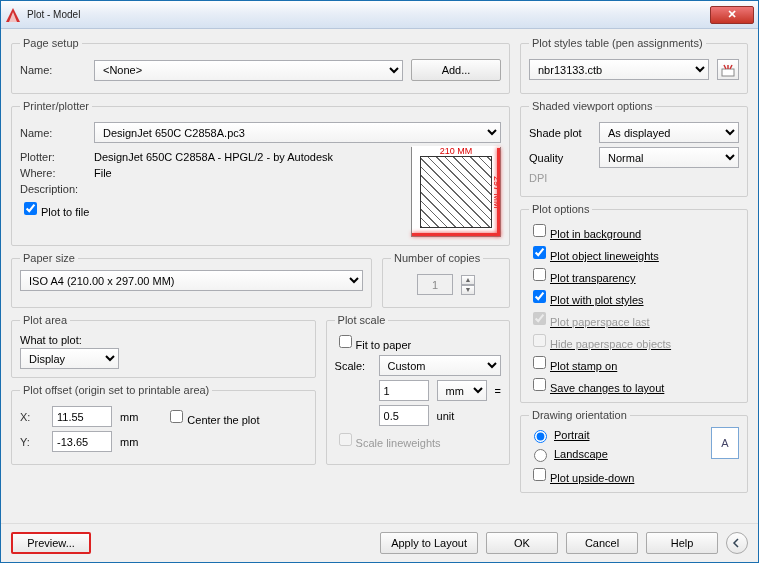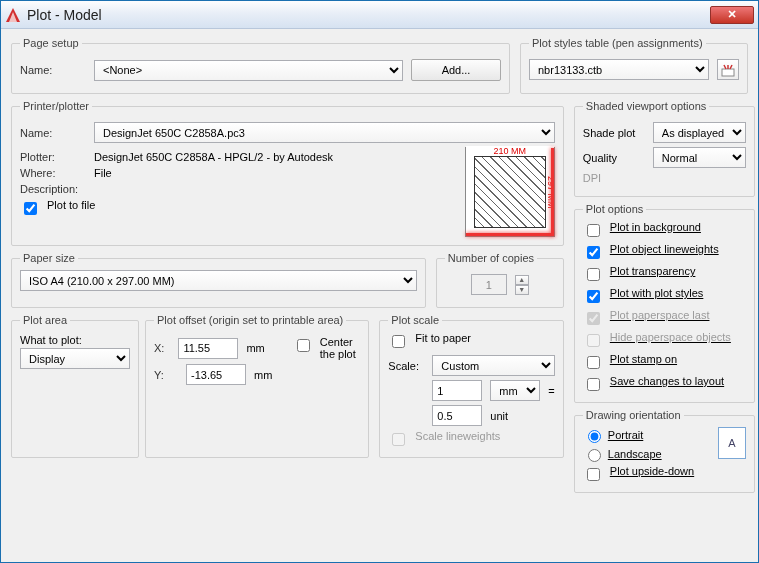--- a/index.html
+++ b/index.html
@@ -1,32 +1,32 @@
 <!DOCTYPE html>
 <html><head>
 <meta charset="utf-8">
 <style>
 * { box-sizing: border-box; font-family: "Segoe UI", Tahoma, sans-serif; font-size: 11px; }
 body { margin: 0; background: #fff; }
 .window { width: 759px; height: 563px; border: 1px solid #1a6fb0; background: #f0f0f0; position: relative; }
 .titlebar { height: 28px; background: linear-gradient(#fdfdfe, #e8eef7 45%, #d6e2f1); display: flex; align-items: center; padding: 0 4px; border-bottom: 1px solid #b8c7db; }
 .titlebar .app-icon { width: 16px; height: 16px; margin-right: 6px; }
-.titlebar .title { flex: 1; color: #222; font-size: 14px; }
+.titlebar .title { flex: 1; color: #222; font-size: 10px; }
 .titlebar .close { width: 44px; height: 18px; background: linear-gradient(#e77, #c53426); border: 1px solid #93302a; border-radius: 2px; display:flex; align-items:center; justify-content:center; color:#fff; font-weight:bold; font-size:10px; }
 .body { padding: 8px 10px; display: flex; flex-direction: column; gap: 6px; }
 .row { display: flex; gap: 10px; }
 fieldset { border: 1px solid #cfcfcf; border-radius: 2px; padding: 6px 8px 8px 8px; margin: 0; background: #f0f0f0; }
 legend { color: #444; padding: 0 3px; font-size: 11px; }
 .fld { display: flex; align-items: center; gap: 8px; margin: 4px 0; }
 .lbl { width: 66px; color: #333; }
 .lbl-sm { width: 24px; color:#333; }
 select, input[type=text] { height: 21px; border: 1px solid #abadb3; background: #fff; padding: 1px 4px; font-size: 11px; }
 select { background: linear-gradient(#fff,#f3f3f3); }
 .btn { height: 22px; border: 1px solid #a9a9a9; background: linear-gradient(#fdfdfd,#e8e8e8); border-radius: 2px; padding: 0 10px; display:inline-flex; align-items:center; justify-content:center; min-width: 90px; }
-.checkbox { display: inline-flex; align-items: flex-start; gap: 7px; }
+.checkbox { display: inline-flex; align-items: flex-end; gap: 1px; }
 .checkbox input { width:13px; height:13px; }
 .disabled { color: #9a9a9a; }
 .paper-preview { width:90px; height:90px; border:1px solid #888; background:#fff; position:relative; margin-left:auto; }
 .paper-preview .hatch { position:absolute; inset:8px; background: repeating-linear-gradient(45deg,#666 0,#666 1px,transparent 1px,transparent 6px); border:1px solid #333; }
 .paper-preview .dim-top { position:absolute; top:-2px; left:0; right:0; text-align:center; font-size:9px; color:#d00; background:#fff; }
 .paper-preview .dim-right { position:absolute; top:0; bottom:0; right:-2px; width:12px; writing-mode:vertical-rl; text-align:center; font-size:9px; color:#d00; }
 .paper-preview .redline-b { position:absolute; left:0; right:0; bottom:0; height:3px; background:#e33; box-shadow:0 0 4px #e33; }
 .paper-preview .redline-r { position:absolute; top:0; bottom:0; right:0; width:3px; background:#e33; box-shadow:0 0 4px #e33; }
 .left-col { flex: 1; display:flex; flex-direction:column; gap:6px; }
 .right-col { width: 228px; display:flex; flex-direction:column; gap:6px; }
@@ -131,25 +131,25 @@
               <input type="text" disabled="" style="width: 36px; text-align: center;" value="1">
               <div class="spin">
                   <div>▲</div>
                   <div>▼</div>
                 </div>
             </div>
           </fieldset>
         </div>
 
         <div class="row">
-          <div style="flex:1; display:flex; flex-direction:row; gap:6px">
+          <div style="flex:1; display:flex; flex-direction:column; gap:6px">
             <fieldset>
               <legend>Plot area</legend>
               <div style="margin:2px 0">What to plot:</div>
-              <select style="width:110px"><option>Display</option></select>
+              <select style="width:99px"><option>Display</option></select>
             </fieldset>
             <fieldset>
               <legend>Plot offset (origin set to printable area)</legend>
               <div class="fld">
                 <span class="lbl-sm">X:</span>
                 <input type="text" style="width: 60px;" value="11.55">
                 <span>mm</span>
                 <label class="checkbox" style="margin-left:20px">
                     <input type="checkbox" style="">
                     <span>Center the plot</span>
@@ -265,13 +265,26 @@
             </div>
             <div class="orient-icon">
                 <span>A</span>
               </div>
           </div>
         </fieldset>
       </div>
     </div>
   </div>
 
+  <div class="footer">
+    <button class="btn preview-btn">Preview...</button>
+    <div class="spacer"></div>
+    <button class="btn">Apply to Layout</button>
+    <button class="btn" style="min-width:72px">OK</button>
+    <button class="btn" style="min-width:72px">Cancel</button>
+    <button class="btn" style="min-width:72px">Help</button>
+    <div class="expand-btn">
+      <svg width="10" height="10" viewBox="0 0 10 10">
+          <path d="M6 1 L2 5 L6 9" fill="none" stroke="#345" stroke-width="1.5"></path>
+        </svg>
+    </div>
+  </div>
 </div>
 
 </body></html>

